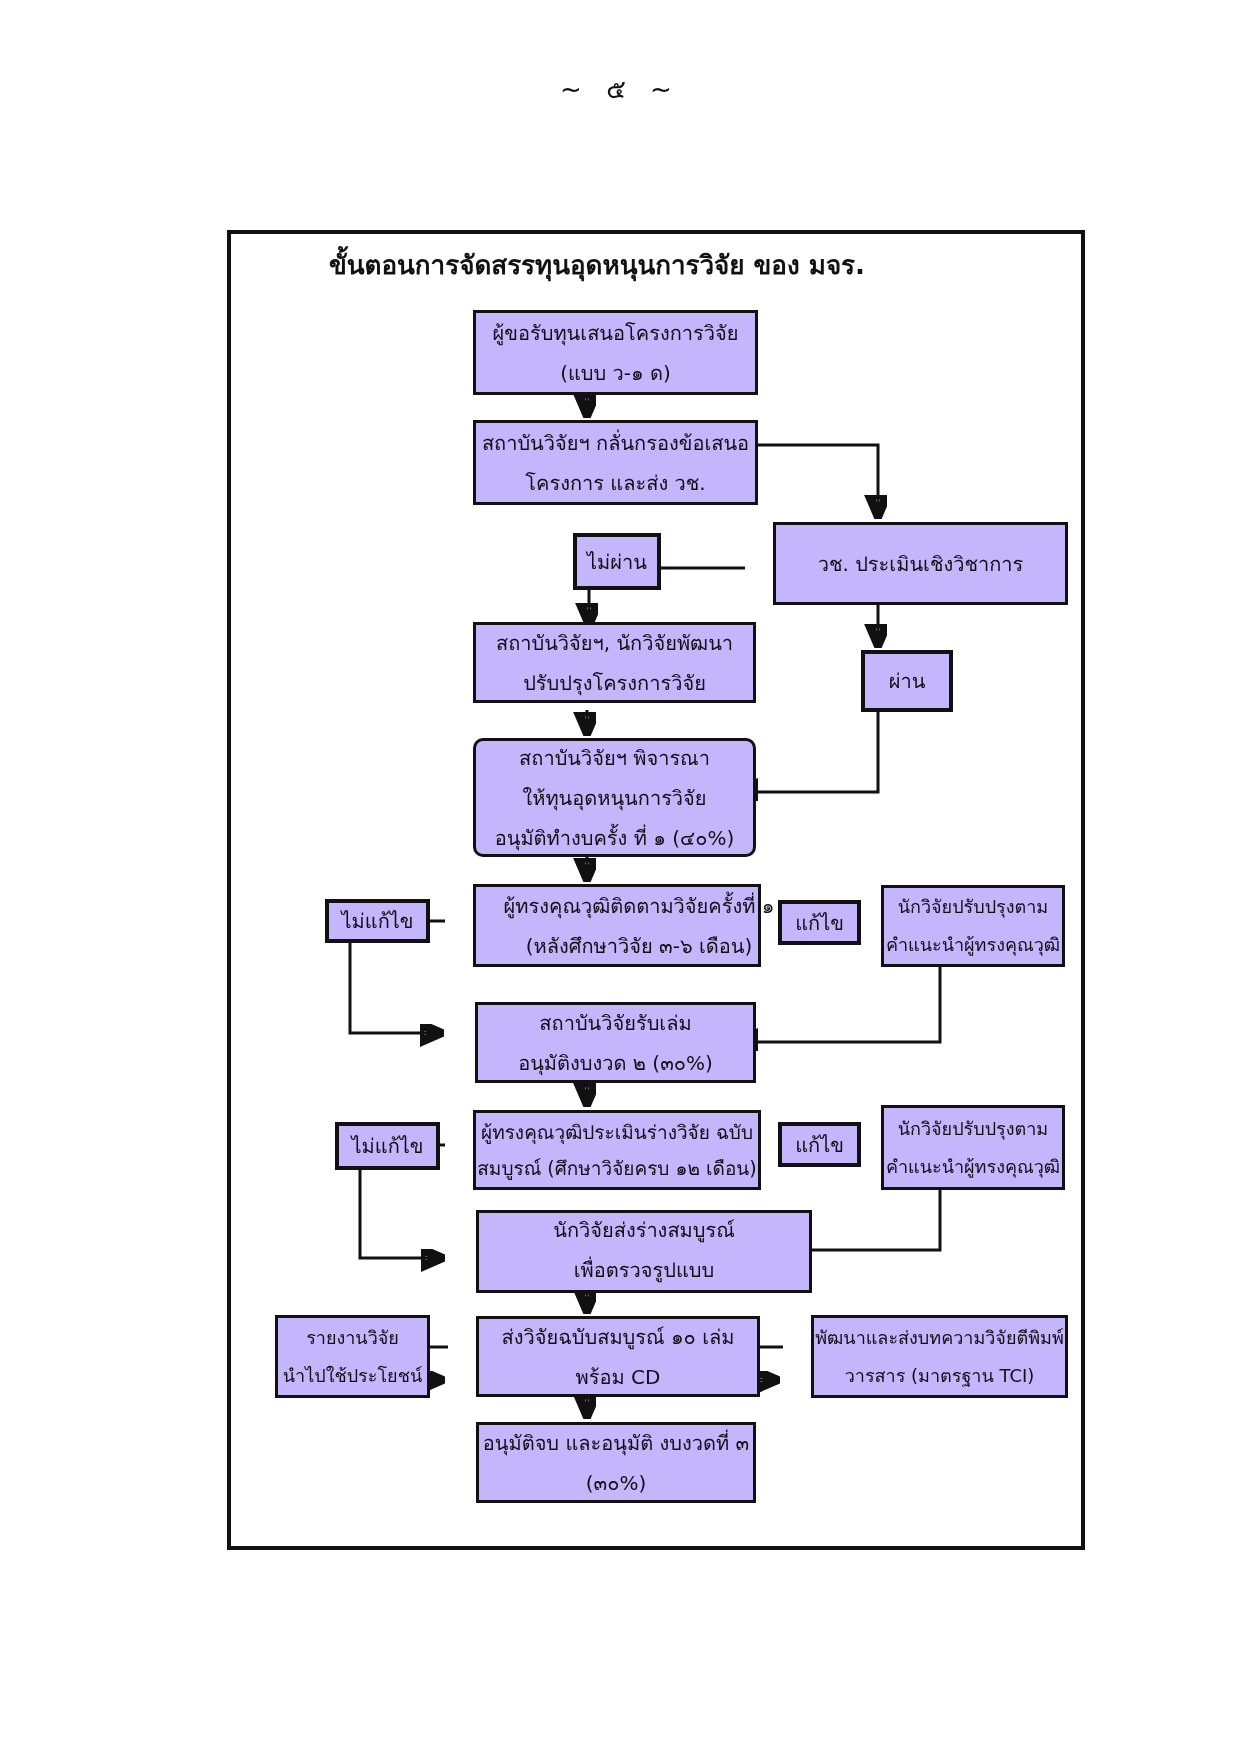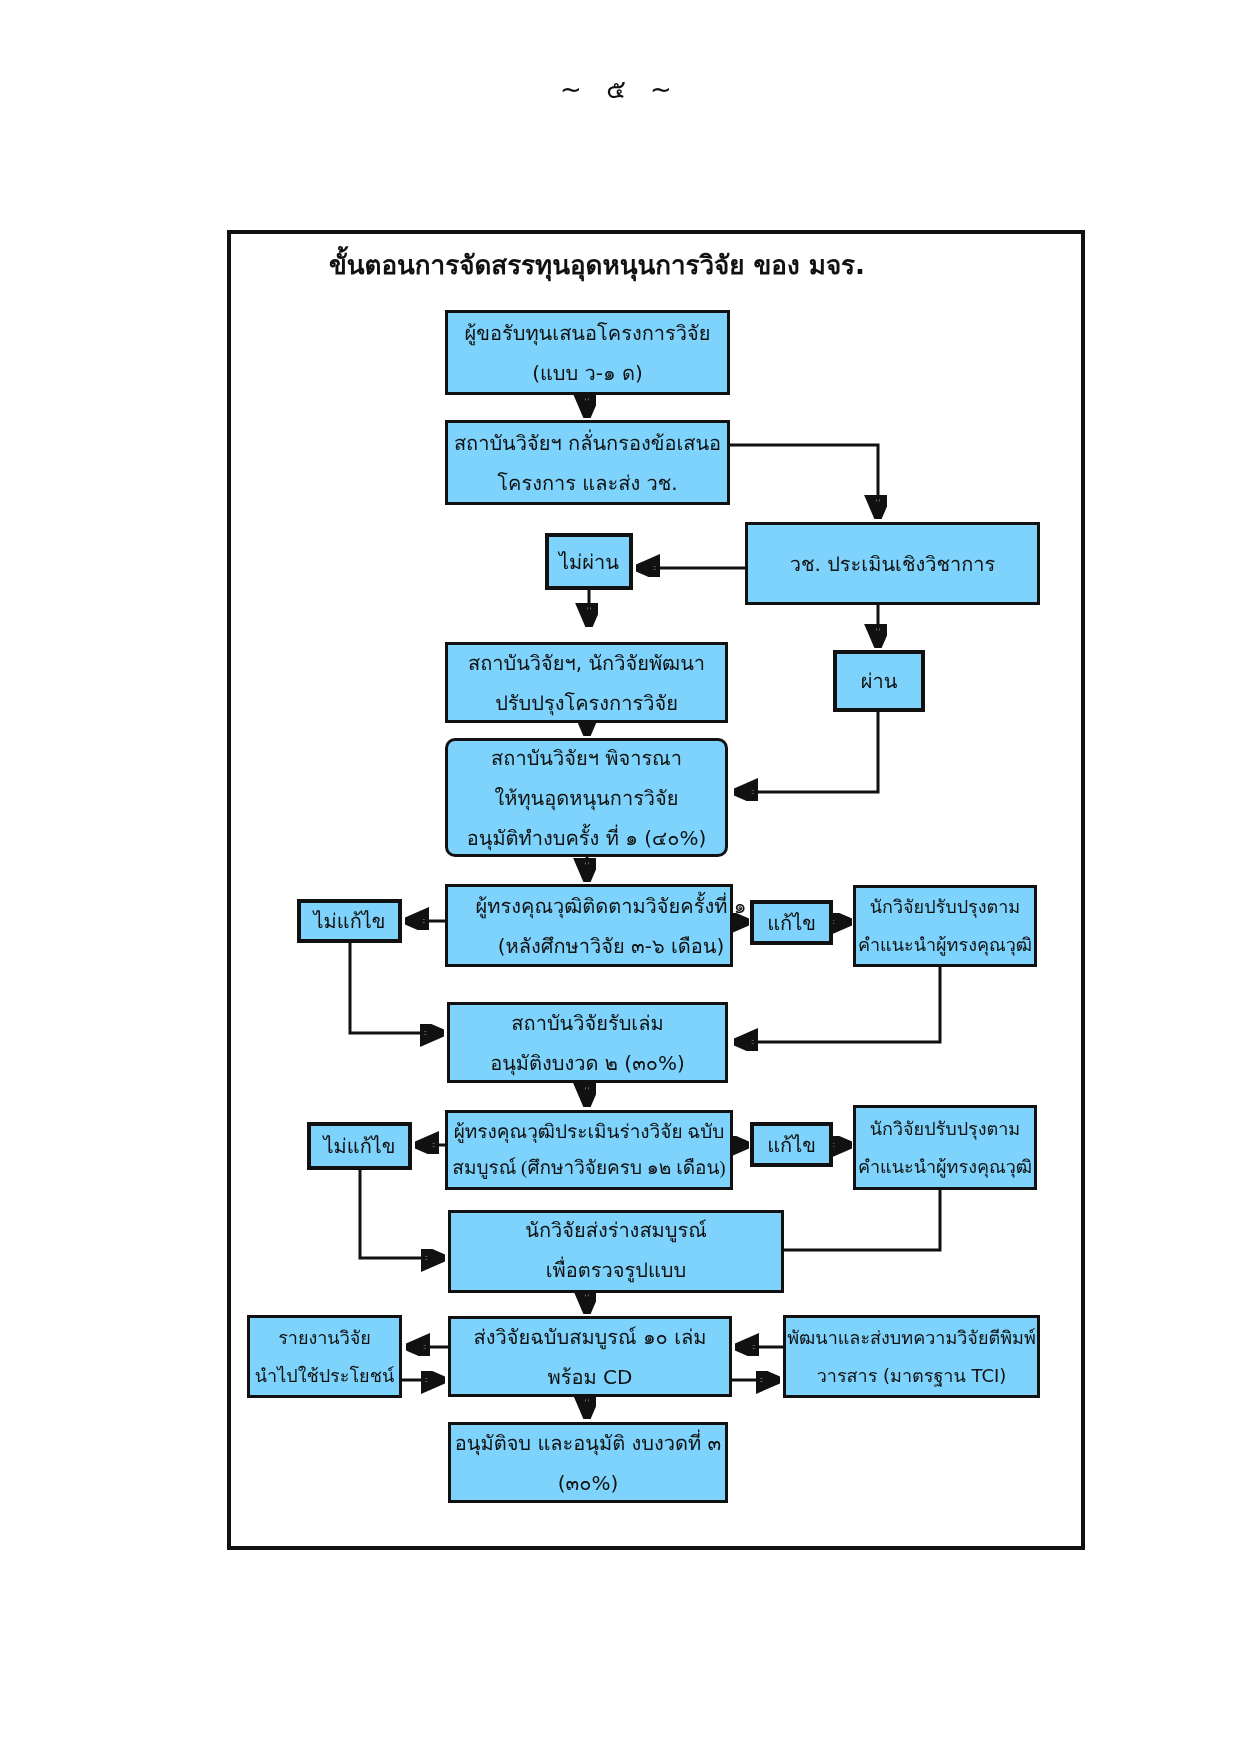--- a/index.html
+++ b/index.html
@@ -40,42 +40,43 @@
   .connectors {
     position: absolute;
     left: 0; top: 0;
     width: 1240px; height: 1754px;
     pointer-events: none;
   }
   .connectors path { stroke: #111111; stroke-width: 3; fill: none; }
   .node {
     position: absolute;
     border: 3px solid #111111;
-    background: #7dd3fc;
+    background: #c4b5fd;
     display: flex;
     flex-direction: column;
     align-items: center;
     justify-content: center;
     font-size: 20px;
     line-height: 1;
+    margin-left: 28px;
   }
   .node span { display: block; line-height: 40px; white-space: nowrap; }
   .node--small { border-width: 4px; }
   .node--compact { font-size: 19px; }
-  .node--compact span { line-height: 36px; font-family: Liberation Serif, serif; }
+  .node--compact span { line-height: 36px; }
   .node--narrow { font-size: 18px; }
   .node--narrow span { line-height: 38px; }
 
   
   #n-submit   { left:445px; top:310px;  width:285px; height:85px;  }
   #n-screen   { left:445px; top:420px;  width:285px; height:85px;  }
   #n-nrct     { left:745px; top:522px;  width:295px; height:83px;  }
   #n-notpass  { left:545px; top:533px;  width:88px;  height:57px;  }
   #n-pass     { left:833px; top:650px;  width:92px;  height:62px;  }
-  #n-improve  { left:445px; top:642px;  width:283px; height:81px;  }
+  #n-improve  { left:445px; top:622px;  width:283px; height:81px;  }
   #n-grant    { left:445px; top:738px;  width:283px; height:119px;border-radius:10px; }
   #n-track1   { left:445px; top:884px;  width:288px; height:83px;padding-left:44px;  }
   #n-noedit1  { left:297px; top:899px;  width:105px; height:44px;  }
   #n-edit1    { left:750px; top:900px;  width:83px;  height:45px;  }
   #n-revise1  { left:853px; top:885px;  width:184px; height:82px;  }
   #n-receive  { left:447px; top:1002px; width:281px; height:81px;  }
   #n-eval     { left:445px; top:1110px; width:288px; height:80px;  }
   #n-noedit2  { left:307px; top:1122px; width:105px; height:48px;  }
   #n-edit2    { left:750px; top:1122px; width:83px;  height:45px;  }
   #n-revise2  { left:853px; top:1105px; width:184px; height:85px;  }

